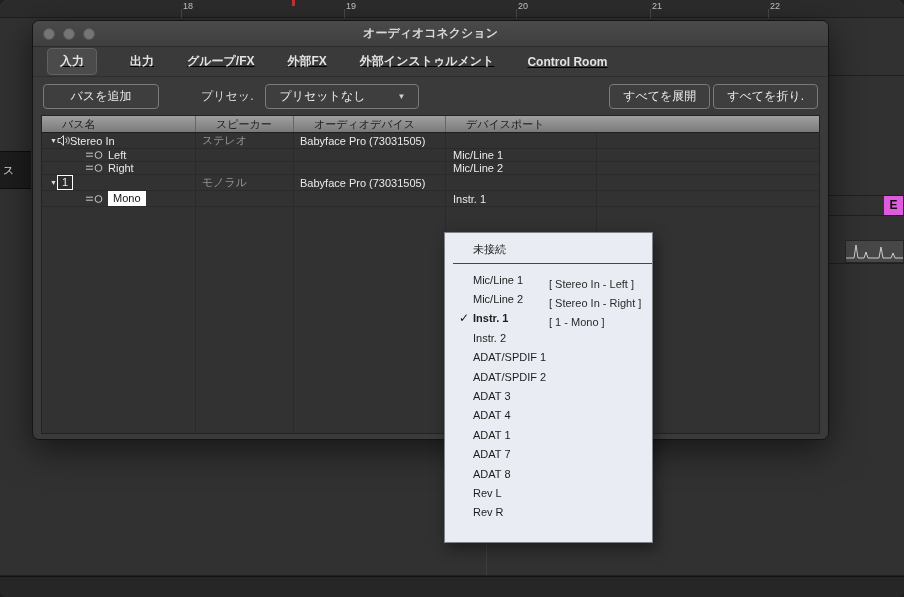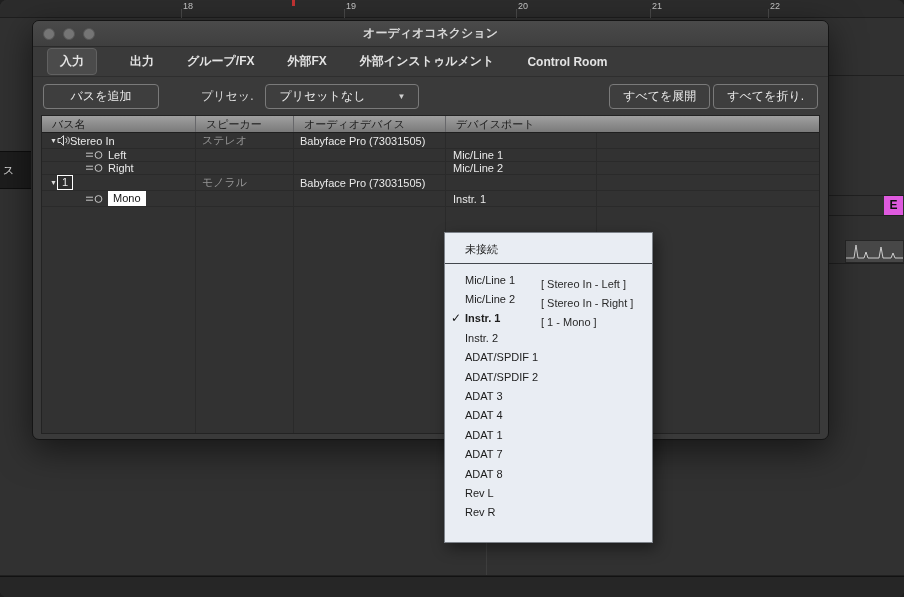--- a/index.html
+++ b/index.html
@@ -31,55 +31,55 @@
   .dialog { position:absolute; left:32px; top:20px; width:797px; height:420px; background:#3a3a3a;
     border:1px solid #141414; border-radius:7px; box-shadow:0 10px 34px rgba(0,0,0,.55);
     display:flex; flex-direction:column; z-index:5; }
 
   .titlebar { flex:0 0 26px; background:linear-gradient(#4a4a4a,#3f3f3f); border-radius:6px 6px 0 0;
     border-bottom:1px solid #2b2b2b; position:relative; display:flex; align-items:center; }
   .lights { display:flex; gap:8px; margin-left:10px; z-index:1; }
   .light { width:12px; height:12px; border-radius:50%; background:#757575; border:1px solid #565656; display:inline-block; }
   .title { position:absolute; left:0; right:0; text-align:center; color:#d9d9d9; font-size:12px; font-weight:bold; }
 
-  .tabs { flex:0 0 30px; display:flex; align-items:center; padding-left:14px; gap:33px; border-bottom:1px solid #2e2e2e; }
+  .tabs { flex:0 0 30px; display:flex; align-items:center; padding-left:14px; gap:33px; border-bottom:1px solid #2e2e2e;text-decoration:underline; }
   .tab { color:#e3e3e3; font-size:12px; font-weight:bold; padding:4px 0; white-space:nowrap; }
   .tab.active { background:#4b4b4b; border:1px solid #616161; border-radius:4px; padding:4px 12px; }
 
   .toolbar { flex:0 0 38px; display:flex; align-items:center; padding:0 10px; }
   .btn { background:#3e3e3e; border:1px solid #7a7a7a; border-radius:4px; color:#ececec; font-size:12px;
     padding:3px 13px; font-family:inherit; white-space:nowrap; }
   .add-bus { min-width:116px; }
   .preset-label { margin-left:42px; color:#dcdcdc; font-size:12px; }
   .preset-select { margin-left:12px; display:inline-flex; align-items:center; gap:32px; }
   .preset-select .arrow { font-size:8px; color:#d0d0d0; }
   .right-group { margin-left:auto; display:flex; gap:3px; }
 
   .table { flex:1; margin:0 8px 5px; border:1px solid #232323; display:flex; flex-direction:column; background:#323232; overflow:hidden; }
   .thead { flex:0 0 17px; display:flex; background:linear-gradient(#a0a0a0,#7a7a7a); border-bottom:1px solid #1f1f1f; }
-  .hc { font-size:11px; color:#1c1c1c; padding:1px 0 0 10px; border-right:1px solid #67676a; line-height:15px; white-space:nowrap; overflow:hidden; }
+  .hc { font-size:11px; color:#1c1c1c; padding:1px 0 0 20px; border-right:1px solid #67676a; line-height:15px; white-space:nowrap; overflow:hidden; }
   .hc1{width:154px} .hc2{width:98px} .hc3{width:152px} .hc4{flex:1; border-right:none}
 
   .trow { flex:0 0 20px; display:flex; border-bottom:1px solid #2a2a2a; }
   .cell { border-right:1px solid #2a2a2a; display:flex; align-items:center; font-size:11px; color:#eaeaea; overflow:hidden; white-space:nowrap; }
   .c1{width:154px; padding-left:8px; gap:0}
   .c1.child{padding-left:44px; gap:4px}
   .c2{width:98px; padding-left:6px}
   .c3{width:152px; padding-left:6px}
   .c4{width:151px; padding-left:7px}
   .c5{flex:1; border-right:none}
   .spktxt span{ color:#969696; }
   .disc { font-size:7px; color:#dcdcdc; }
   .name-box { border:1px solid #fff; background:#2d2d2d; padding:0 4px; line-height:13px; height:15px; }
   .name-sel { background:#fff; color:#141414; padding:0 5px; line-height:14px; height:15px; }
   .tfill { flex:1; display:flex; }
 
   
   .popup { position:absolute; left:444px; top:232px; width:209px; height:311px; background:#e9edf3;
-    border:1px solid #7e838a; box-shadow:3px 5px 14px rgba(0,0,0,.45); z-index:10; padding-top:3px; }
+    border:1px solid #7e838a; box-shadow:3px 5px 14px rgba(0,0,0,.45); z-index:10; padding-top:3px;padding-left:8px; }
   .menu-item { position:relative; display:flex; align-items:center; padding-left:20px; font-size:11px; color:#1d1d1d; height:19.4px; }
   .menu-item.not-connected { height:26px; }
   .menu-sep { border-top:1px solid #43474d; margin:1px 0 6px; }
   .chk { position:absolute; left:6px; font-weight:bold; font-size:12px; color:#111; }
   .checked .mlabel { font-weight:bold; }
   .mlabel { min-width:76px; }
   .massign { color:#2a2a2a;margin-top:8px; }
 </style>
 </head>
 <body>

